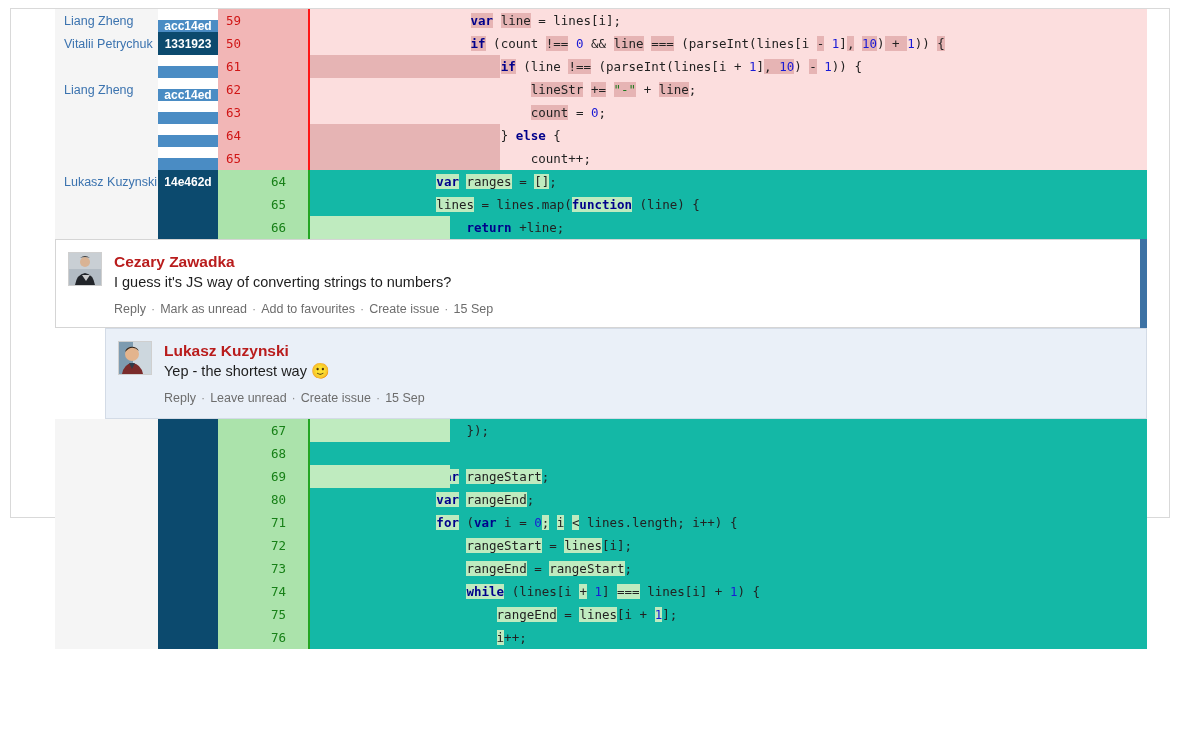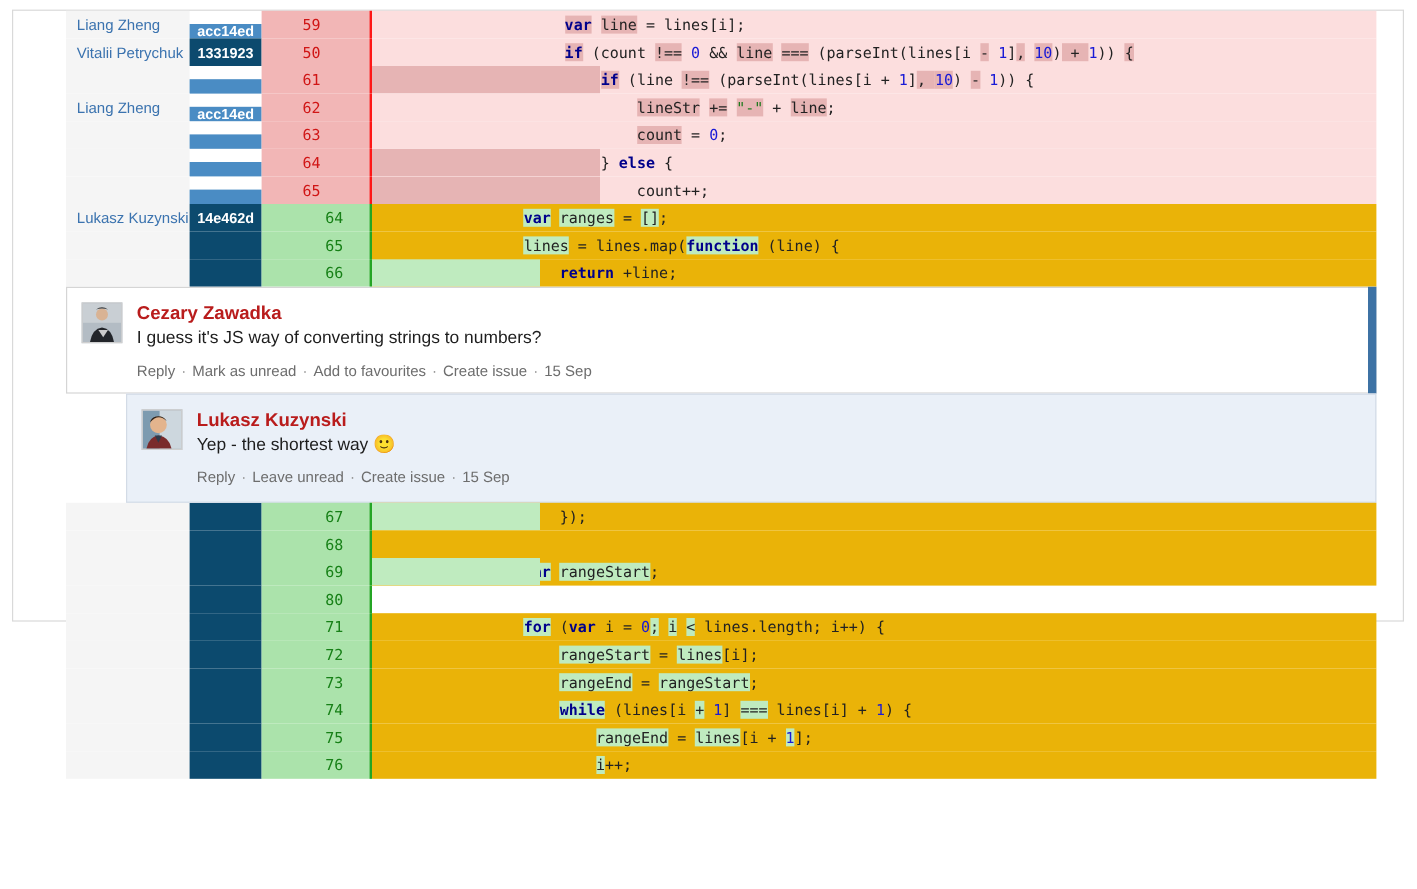--- a/index.html
+++ b/index.html
@@ -34,29 +34,29 @@
     font-size:12.5px;box-sizing:border-box;position:relative;
   }
   .c-code{
     flex:1 1 auto;position:relative;overflow:hidden;
     font-family:"DejaVu Sans Mono","Liberation Mono",monospace;
     font-size:12.5px;line-height:23px;white-space:pre;
     color:#222222;box-sizing:border-box;padding-left:10px;
   }
 
   
-  .row.del .c-num{background:#f2b6b6;color:#d01616;justify-content:flex-start;padding-left:34px;
+  .row.del .c-num{background:#f2b6b6;color:#d01616;justify-content:flex-start;padding-left:8px;
     border-right:2px solid #fe1616;}
   .row.del .c-code{background:#fcdede;}
   .row.del .c-code .hl{background:#e6b4b4;}
 
   
   .row.add .c-num{background:#abe3ab;color:#178017;justify-content:flex-end;padding-right:22px;
     border-right:2px solid #24a524;}
-  .row.add .c-code{background:#eab308;padding-left:21px;}
+  .row.add .c-code{background:#14b8a6;padding-left:21px;}
   .row.add .c-code .hl{background:#bfebbf;}
 
   
   .kw{color:#00008b;font-weight:bold;}
   .num{color:#1a1ad6;}
   .str{color:#1f7a1f;}
 
   
   .band{position:absolute;left:0;top:0;height:23px;}
 
@@ -210,20 +210,21 @@
       <div class="row add">
         <div class="c-author"></div>
         <div class="c-hash hash-b"></div>
         <div class="c-num">69</div>
         <div class="c-code"><span class="band hl" style="width: 140px; left: 0px;"></span><span>              </span><span class="kw hl">var</span><span> </span><span class="hl">rangeStart</span><span>;</span></div>
       </div>
       <div class="row add">
         <div class="c-author"></div>
         <div class="c-hash hash-b"></div>
         <div class="c-num">80</div>
+        <div class="c-code"><span>              </span><span class="kw hl">var</span><span> </span><span class="hl">rangeEnd</span><span>;</span></div>
       </div>
       <div class="row add">
         <div class="c-author"></div>
         <div class="c-hash hash-b"></div>
         <div class="c-num">71</div>
         <div class="c-code"><span>              </span><span class="kw hl">for</span><span> (</span><span class="kw">var</span><span> i = </span><span class="num">0</span><span class="hl">;</span><span> </span><span class="hl">i</span><span> </span><span class="hl">&lt;</span><span> lines.length; i++) {</span></div>
       </div>
       <div class="row add">
         <div class="c-author"></div>
         <div class="c-hash hash-b"></div>

